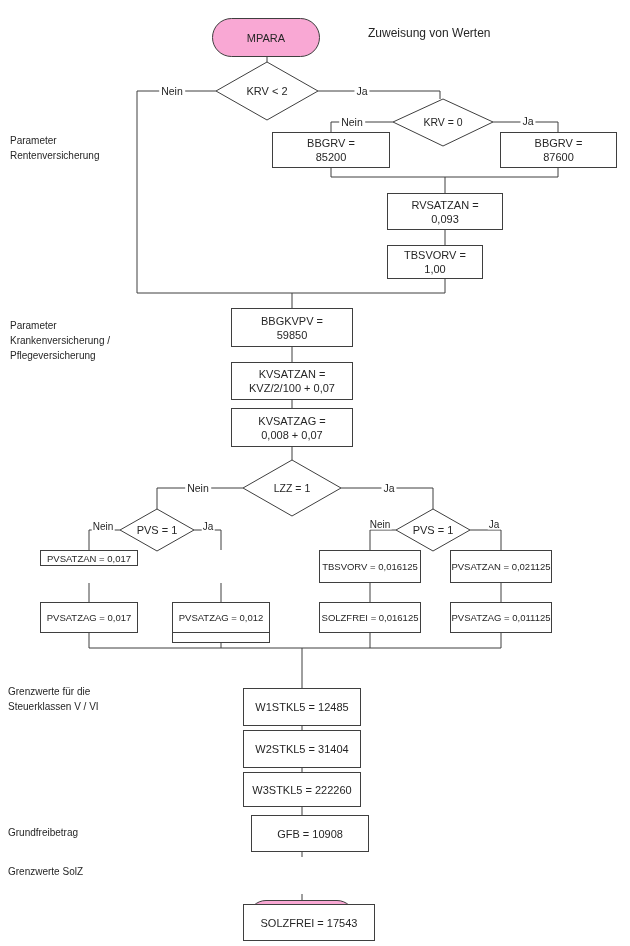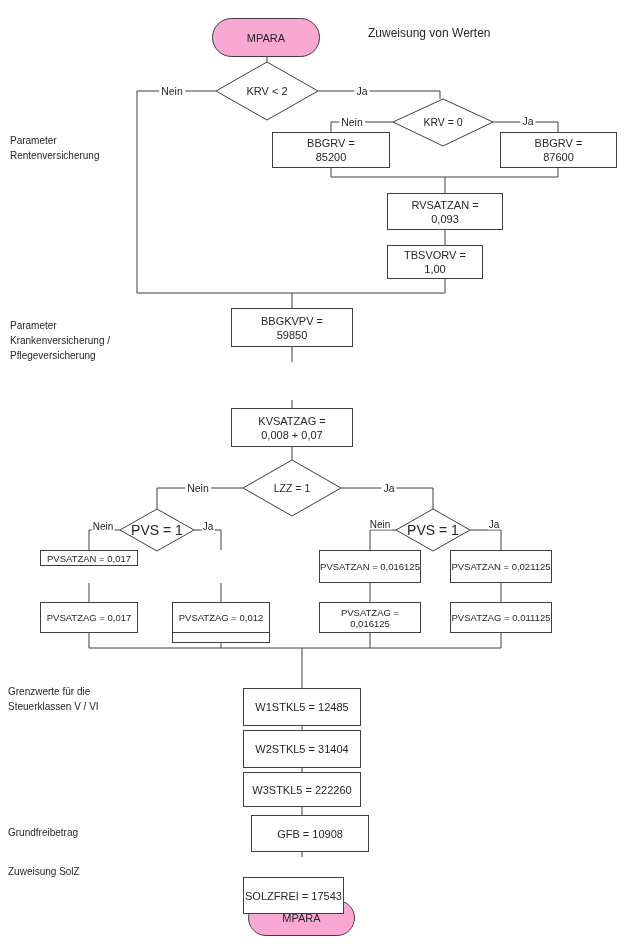--- a/index.html
+++ b/index.html
@@ -16,21 +16,21 @@
   .pbox.pvs { font-size:9.5px; line-height:11px; }
   .terminal {
     position:absolute; border:1px solid #3f3f3f; background:#f9a8d4;
     display:flex; align-items:center; justify-content:center;
     font-size:11px; box-sizing:border-box;
   }
   .dlabel {
     position:absolute; transform:translate(-50%,-50%);
     font-size:10.5px; white-space:nowrap; text-align:center;
   }
-  .dlabel.sm { font-size:14px;text-align:center; }
+  .dlabel.sm { font-size:11px;text-align:center; }
   .branch {
     position:absolute; transform:translate(-50%,-50%);
     font-size:10.5px; background:#fff; padding:0 2px; white-space:nowrap;
   }
   .branch.sm { font-size:10px; padding:0 1px; }
   .side {
     position:absolute; font-size:10px; line-height:15px; white-space:pre-line;
   }
   .annot { position:absolute; font-size:12px; white-space:nowrap; }
 </style>
@@ -81,21 +81,21 @@
 
   <div class="annot" style="left:368px; top:26px;">Zuweisung von Werten</div>
   <div class="side" style="left:10px; top:133px;">Parameter
 Rentenversicherung</div>
   <div class="side" style="left:10px; top:318px;">Parameter
 Krankenversicherung /
 Pflegeversicherung</div>
   <div class="side" style="left:8px; top:684px;">Grenzwerte für die
 Steuerklassen V / VI</div>
   <div class="side" style="left:8px; top:825px;">Grundfreibetrag</div>
-  <div class="side" style="left:8px; top:864px;">Zuweisung SolZ</div>
+  <div class="side" style="left:8px; top:864px;">Grenzwerte SolZ</div>
 
   <div class="terminal" style="left:212px; top:18px; width:108px; height:39px; border-radius:19.5px;">MPARA</div>
   <div class="terminal" style="left:248px; top:900px; width:107px; height:36px; border-radius:18px;">MPARA</div>
 
   <div class="dlabel" style="left:267px; top:91px; font-size:11px;">KRV &lt; 2</div>
   <div class="dlabel" style="left:443px; top:122px;">KRV = 0</div>
   <div class="dlabel" style="left:292px; top:488px;">LZZ = 1</div>
   <div class="dlabel sm" style="left:157px; top:530px;">PVS = 1</div>
   <div class="dlabel sm" style="left:433px; top:530px;">PVS = 1</div>
 
@@ -114,31 +114,33 @@
 85200</div>
   <div class="pbox" style="left:500px; top:132px; width:117px; height:36px;">BBGRV =
 87600</div>
   <div class="pbox" style="left:387px; top:193px; width:116px; height:37px;">RVSATZAN =
 0,093</div>
   <div class="pbox" style="left:387px; top:245px; width:96px; height:34px;">TBSVORV =
 1,00</div>
 
   <div class="pbox" style="left:231px; top:308px; width:122px; height:39px;">BBGKVPV =
 59850</div>
+  <div class="pbox" style="left:231px; top:362px; width:122px; height:38px;">KVSATZAN =
+KVZ/2/100 + 0,07</div>
   <div class="pbox" style="left:231px; top:408px; width:122px; height:39px;">KVSATZAG =
 0,008 + 0,07</div>
 
   <div class="pbox pvs" style="left:40px;  top:550px; width:98px;  height:16px;">PVSATZAN = 0,017</div>
   <div class="pbox pvs" style="left:172px; top:570px; width:98px;  height:33px;margin-top:40px;">PVSATZAN = 0,022</div>
-  <div class="pbox pvs" style="left:319px; top:550px; width:102px; height:33px;">PVSATZAN = 0,016125</div>
+  <div class="pbox pvs" style="left:319px; top:550px; width:102px; height:33px;">TBSVORV = 0,016125</div>
   <div class="pbox pvs" style="left:450px; top:550px; width:102px; height:33px;">PVSATZAN = 0,021125</div>
   <div class="pbox pvs" style="left:40px;  top:602px; width:98px;  height:31px;">PVSATZAG = 0,017</div>
   <div class="pbox pvs" style="left:172px; top:602px; width:98px;  height:31px;">PVSATZAG = 0,012</div>
-  <div class="pbox pvs" style="left:319px; top:602px; width:102px; height:31px;">PVSATZAG = 0,016125</div>
+  <div class="pbox pvs" style="left:319px; top:602px; width:102px; height:31px;">SOLZFREI = 0,016125</div>
   <div class="pbox pvs" style="left:450px; top:602px; width:102px; height:31px;">PVSATZAG = 0,011125</div>
 
   <div class="pbox" style="left:243px; top:688px; width:118px; height:38px;">W1STKL5 = 12485</div>
   <div class="pbox" style="left:243px; top:730px; width:118px; height:38px;">W2STKL5 = 31404</div>
   <div class="pbox" style="left:243px; top:772px; width:118px; height:35px;">W3STKL5 = 222260</div>
   <div class="pbox" style="left:243px; top:815px; width:118px; height:37px;margin-left:8px;">GFB = 10908</div>
-  <div class="pbox" style="left:243px; top:877px; width:101px; height:37px;">SOLZFREI = 17543</div>
+  <div class="pbox" style="left:243px; top:904px; width:132px; height:37px;">SOLZFREI = 17543</div>
 
 </div>
 
 </body></html>

